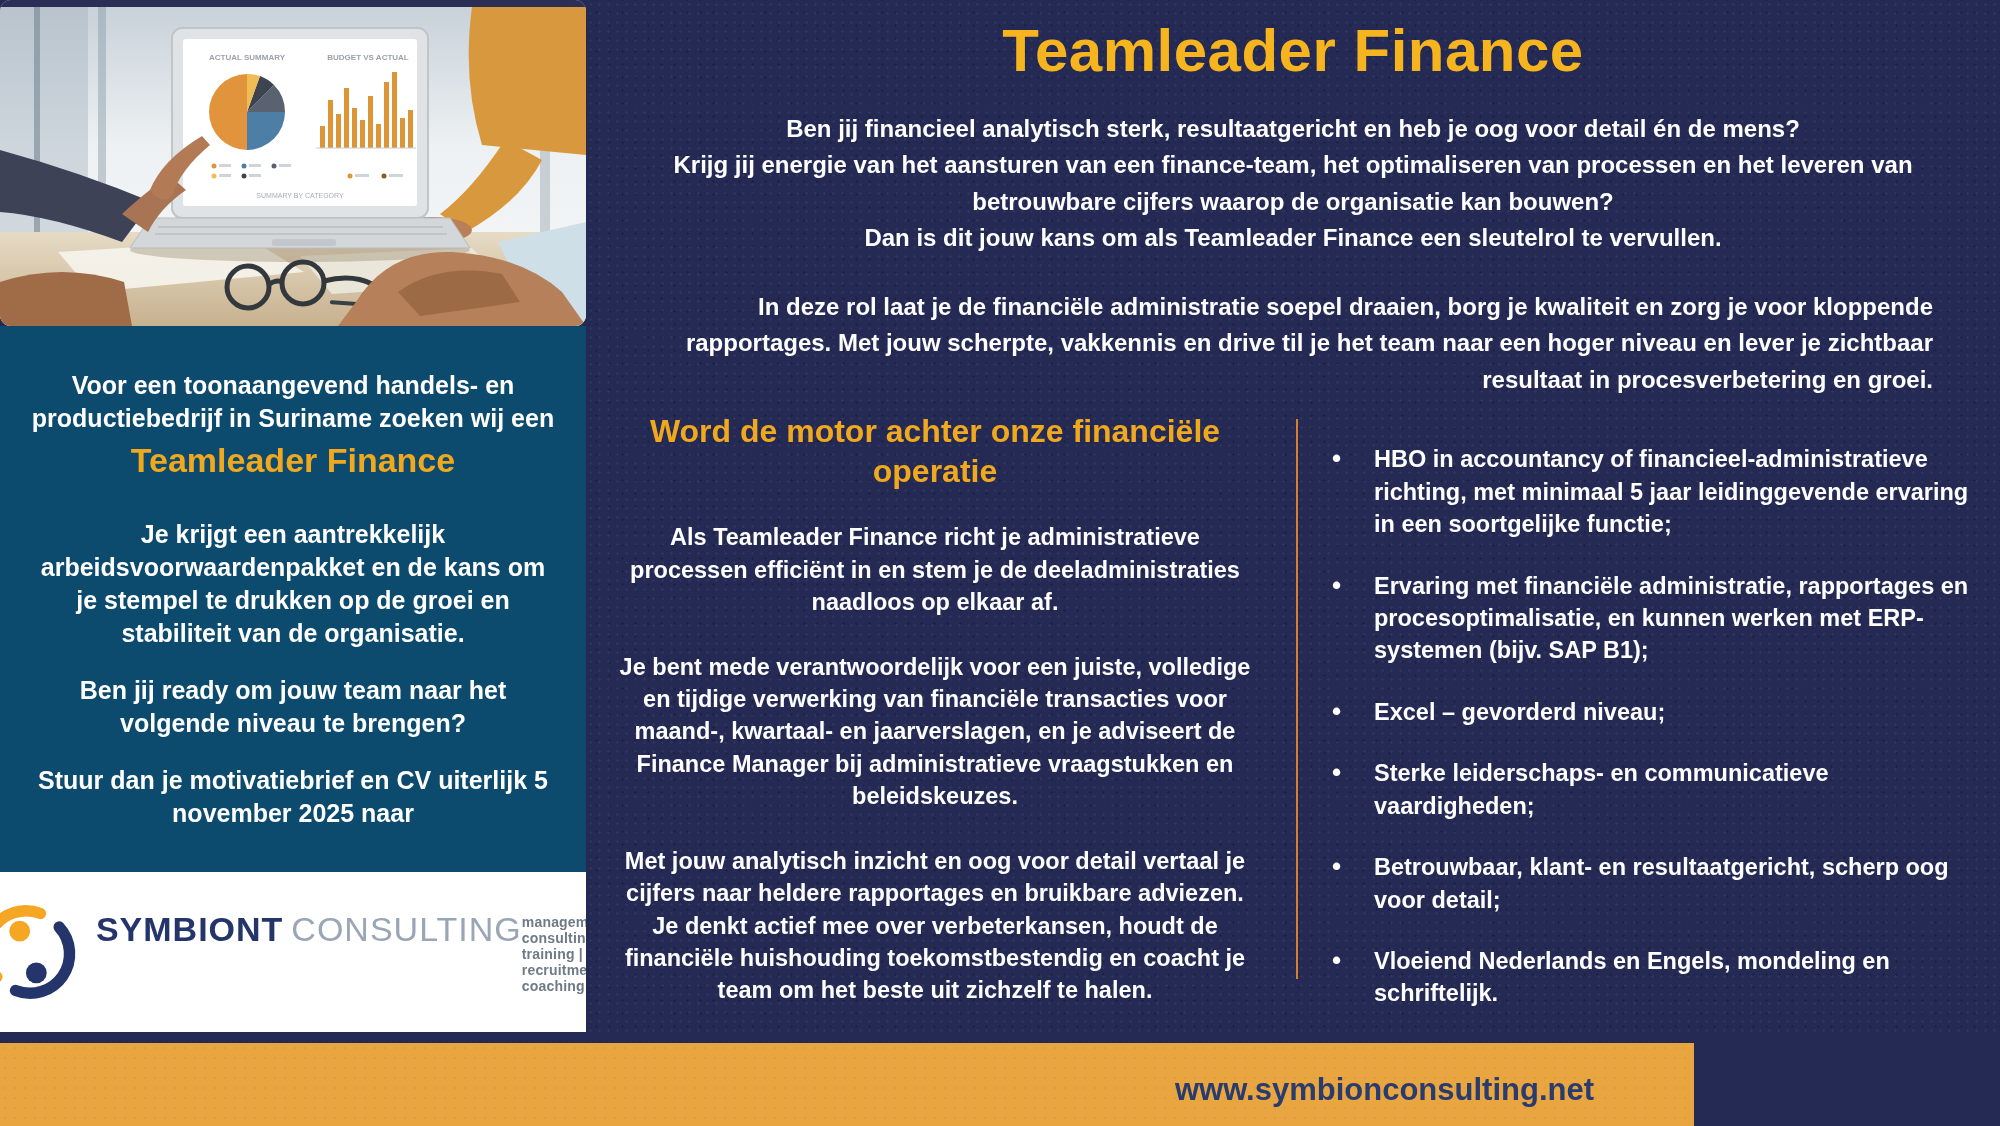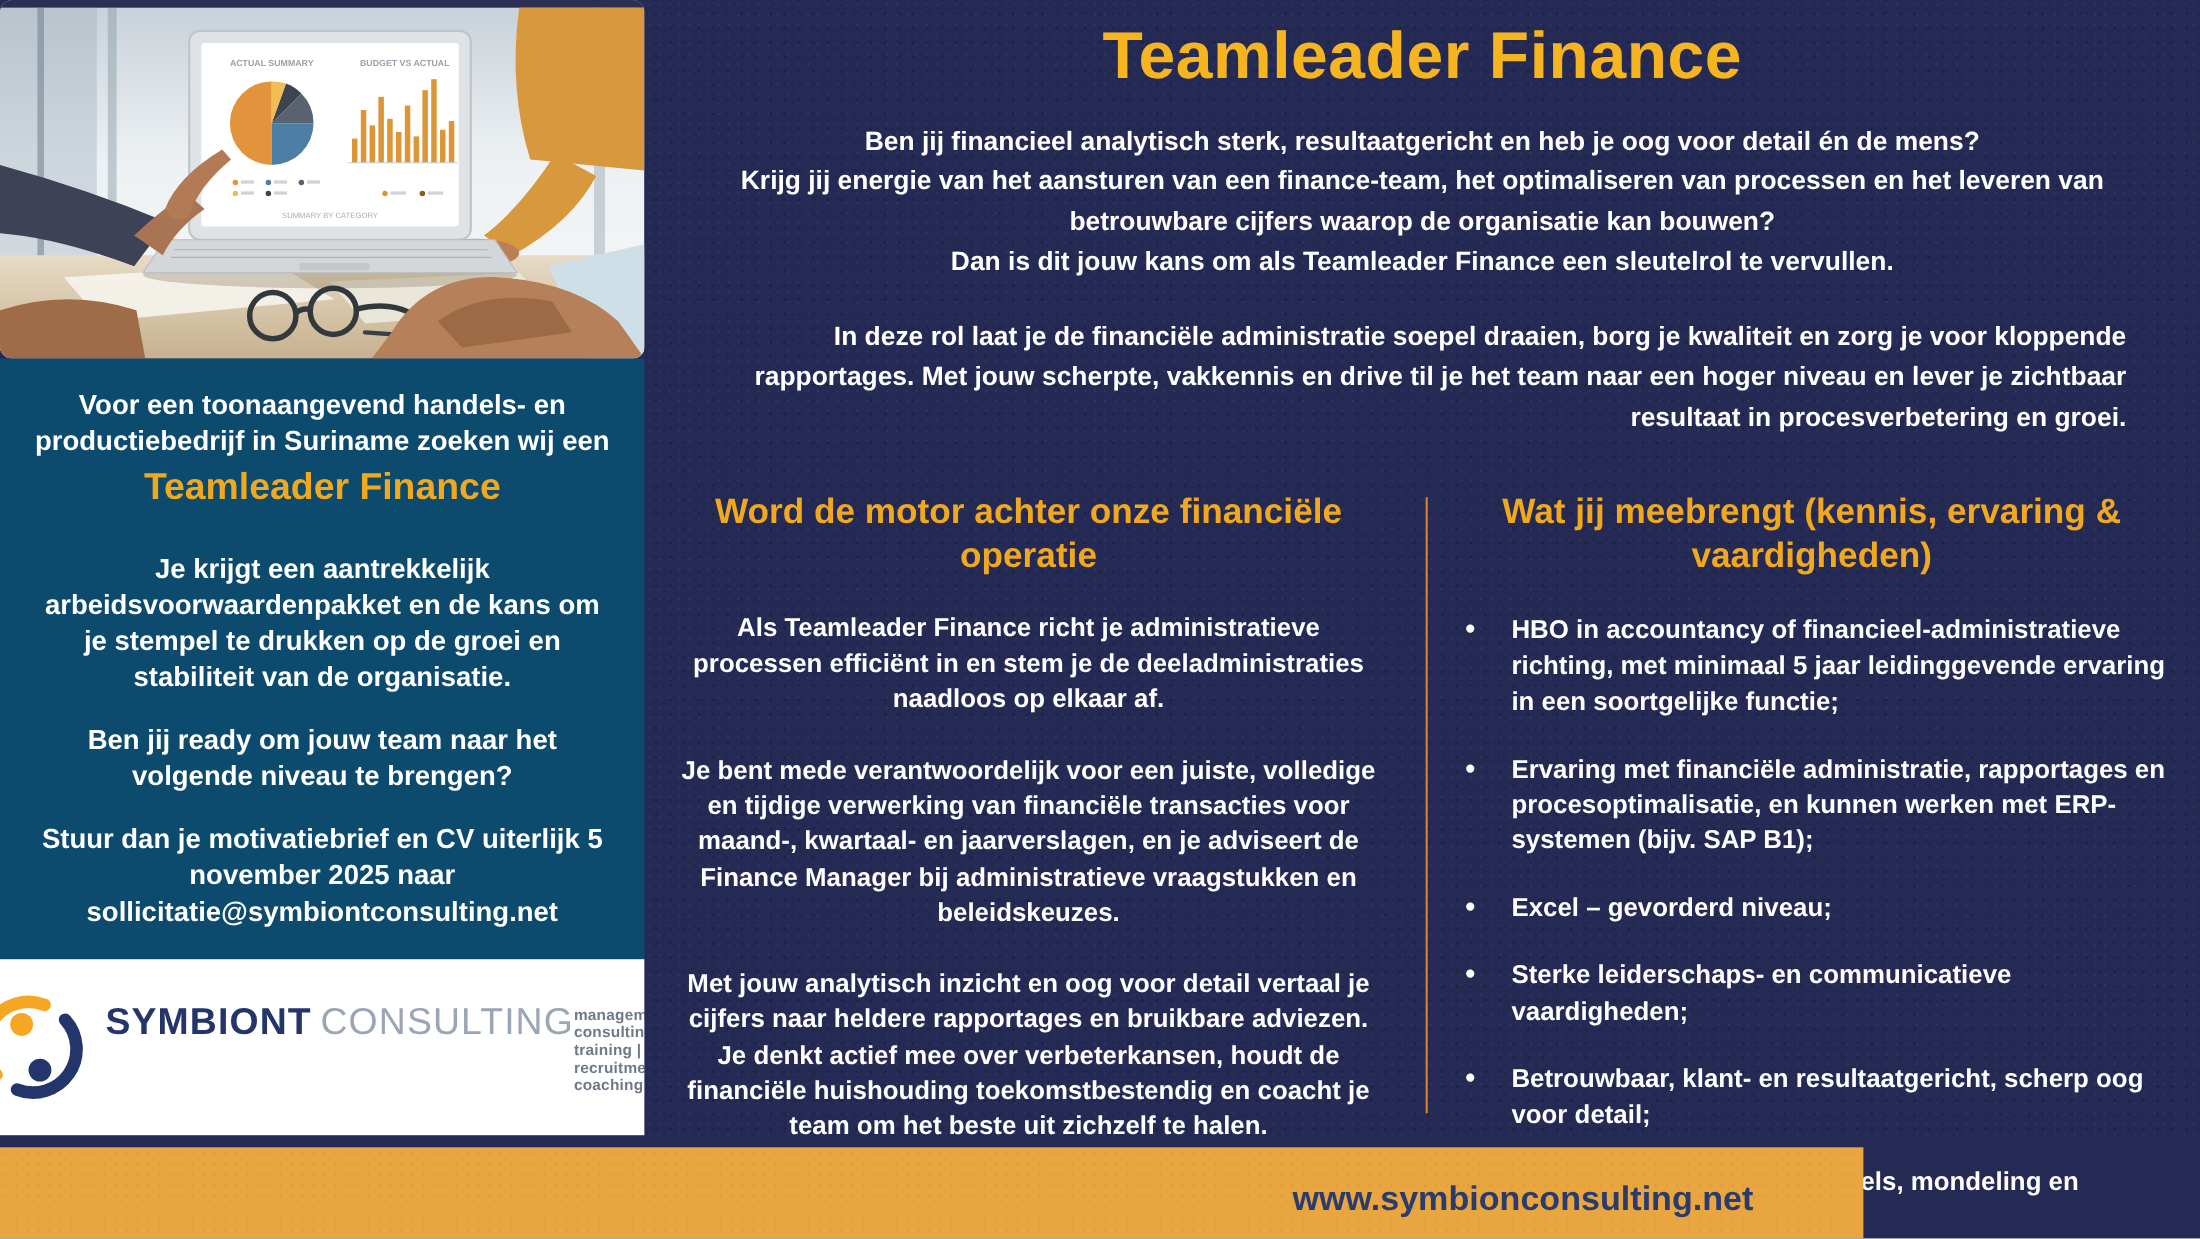--- a/index.html
+++ b/index.html
@@ -50,21 +50,21 @@
     color:#ffffff;
   }
   .main-title {
     margin-top:16px; text-align:center;
     font-size:60px; font-weight:bold; color:#F6B51E; letter-spacing:0.5px;
   }
   .intro-block { margin:26px auto 0; max-width:1270px; text-align:center;
     font-size:24px; font-weight:bold; line-height:1.52; }
   .intro-block.second { margin-top:32px; max-width:1280px;text-align:right; }
 
-  .columns { position:relative; display:flex; margin-top:46px; padding:0 24px; }
+  .columns { position:relative; display:flex; margin-top:13px; padding:0 24px; }
   .col { width:650px; }
   .col.right { margin-left:62px; }
   .col-heading {
     text-align:center; font-size:32px; font-weight:bold; color:#F0A81E; line-height:1.25;
   }
   .col-body { margin-top:30px; display:flex; flex-direction:column; gap:32px; }
   .col-par { text-align:center; font-size:23.5px; font-weight:bold; line-height:1.38; }
   .bullet-list { list-style:none; margin-top:32px; display:flex; flex-direction:column; gap:29px; }
   .bullet-list li {
     position:relative; padding-left:52px; text-align:left;
@@ -208,21 +208,20 @@
     </svg>
   </div>
 
   <div class="left-panel">
     <div class="lp-intro">Voor een toonaangevend handels- en productiebedrijf in Suriname zoeken wij een</div>
     <div class="lp-role">Teamleader Finance</div>
     <div class="lp-p first">Je krijgt een aantrekkelijk arbeidsvoorwaardenpakket en de kans om je stempel te drukken op de groei en stabiliteit van de organisatie.</div>
     <div class="lp-p">Ben jij ready om jouw team naar het volgende niveau te brengen?</div>
     <div class="lp-p">
       <span>Stuur dan je motivatiebrief en CV uiterlijk 5 november 2025 naar</span>
-      <span class="email">sollicitatie@symbiontconsulting.net</span>
     </div>
   </div>
 
   <div class="logo-panel">
     <svg class="logo-mark" viewBox="0 0 100 100">
       <path d="M20 74 A38 38 0 0 1 62 13" fill="none" stroke="#F5A623" stroke-width="11" stroke-linecap="round"></path>
       <path d="M80 26 A38 38 0 0 1 38 87" fill="none" stroke="#24356B" stroke-width="11" stroke-linecap="round"></path>
       <circle cx="42" cy="30" r="10" fill="#F5A623"></circle>
       <circle cx="58" cy="70" r="10" fill="#24356B"></circle>
     </svg>
@@ -251,21 +250,20 @@
       <div class="col">
         <div class="col-heading">Word de motor achter onze financiële operatie</div>
         <div class="col-body">
           <div class="col-par">Als Teamleader Finance richt je administratieve processen efficiënt in en stem je de deeladministraties naadloos op elkaar af.</div>
           <div class="col-par">Je bent mede verantwoordelijk voor een juiste, volledige en tijdige verwerking van financiële transacties voor maand-, kwartaal- en jaarverslagen, en je adviseert de Finance Manager bij administratieve vraagstukken en beleidskeuzes.</div>
           <div class="col-par">Met jouw analytisch inzicht en oog voor detail vertaal je cijfers naar heldere rapportages en bruikbare adviezen. Je denkt actief mee over verbeterkansen, houdt de financiële huishouding toekomstbestendig en coacht je team om het beste uit zichzelf te halen.</div>
         </div>
       </div>
 
       <div class="col right">
-        <div class="col-heading">Wat jij meebrengt (kennis, ervaring &amp; vaardigheden)</div>
         <ul class="bullet-list">
           <li>HBO in accountancy of financieel-administratieve richting, met minimaal 5 jaar leidinggevende ervaring in een soortgelijke functie;</li>
           <li>Ervaring met financiële administratie, rapportages en procesoptimalisatie, en kunnen werken met ERP-systemen (bijv. SAP B1);</li>
           <li>Excel – gevorderd niveau;</li>
           <li>Sterke leiderschaps- en communicatieve vaardigheden;</li>
           <li>Betrouwbaar, klant- en resultaatgericht, scherp oog voor detail;</li>
           <li>Vloeiend Nederlands en Engels, mondeling en schriftelijk.</li>
         </ul>
       </div>
     </div>

